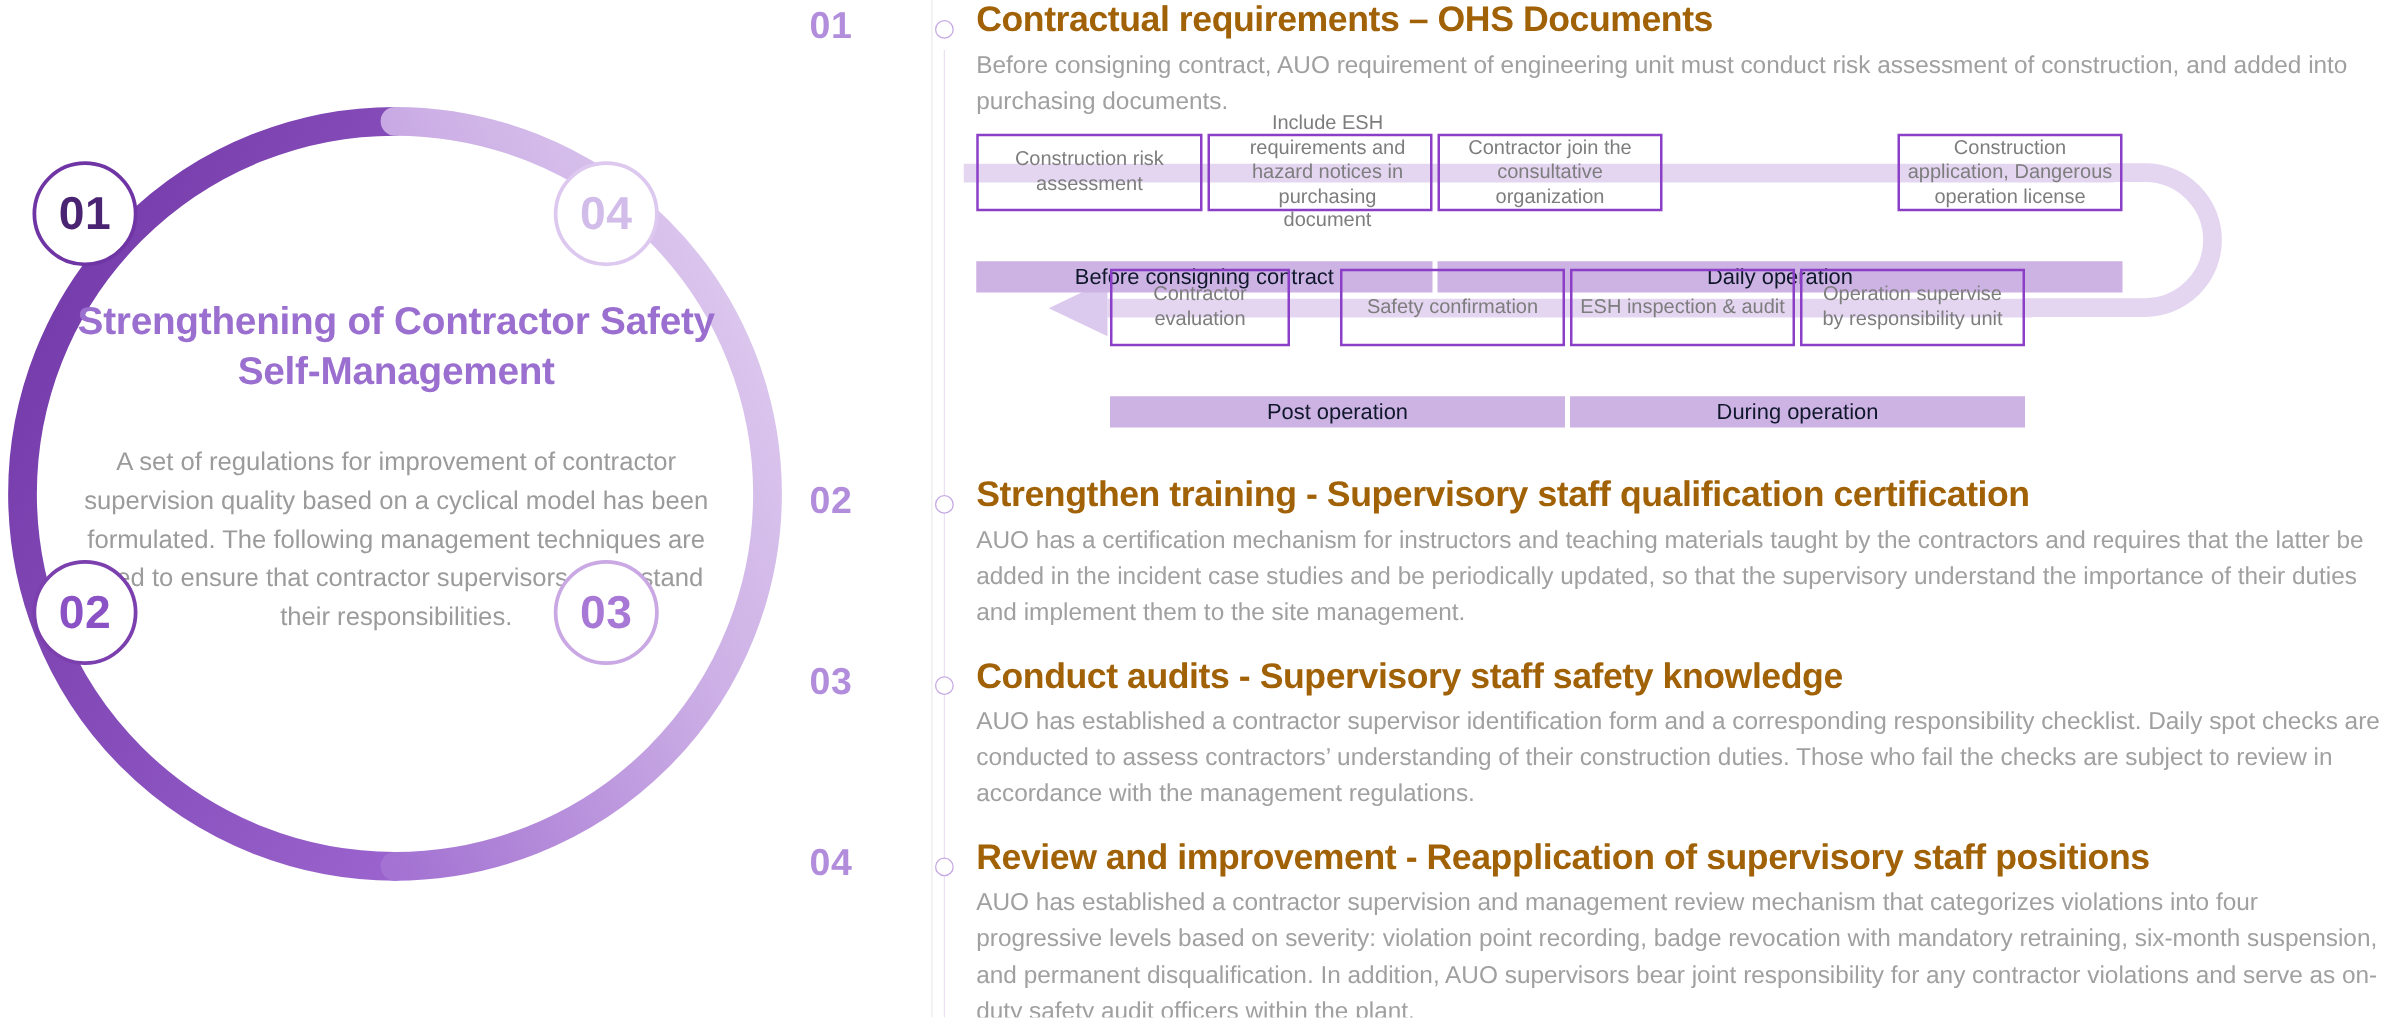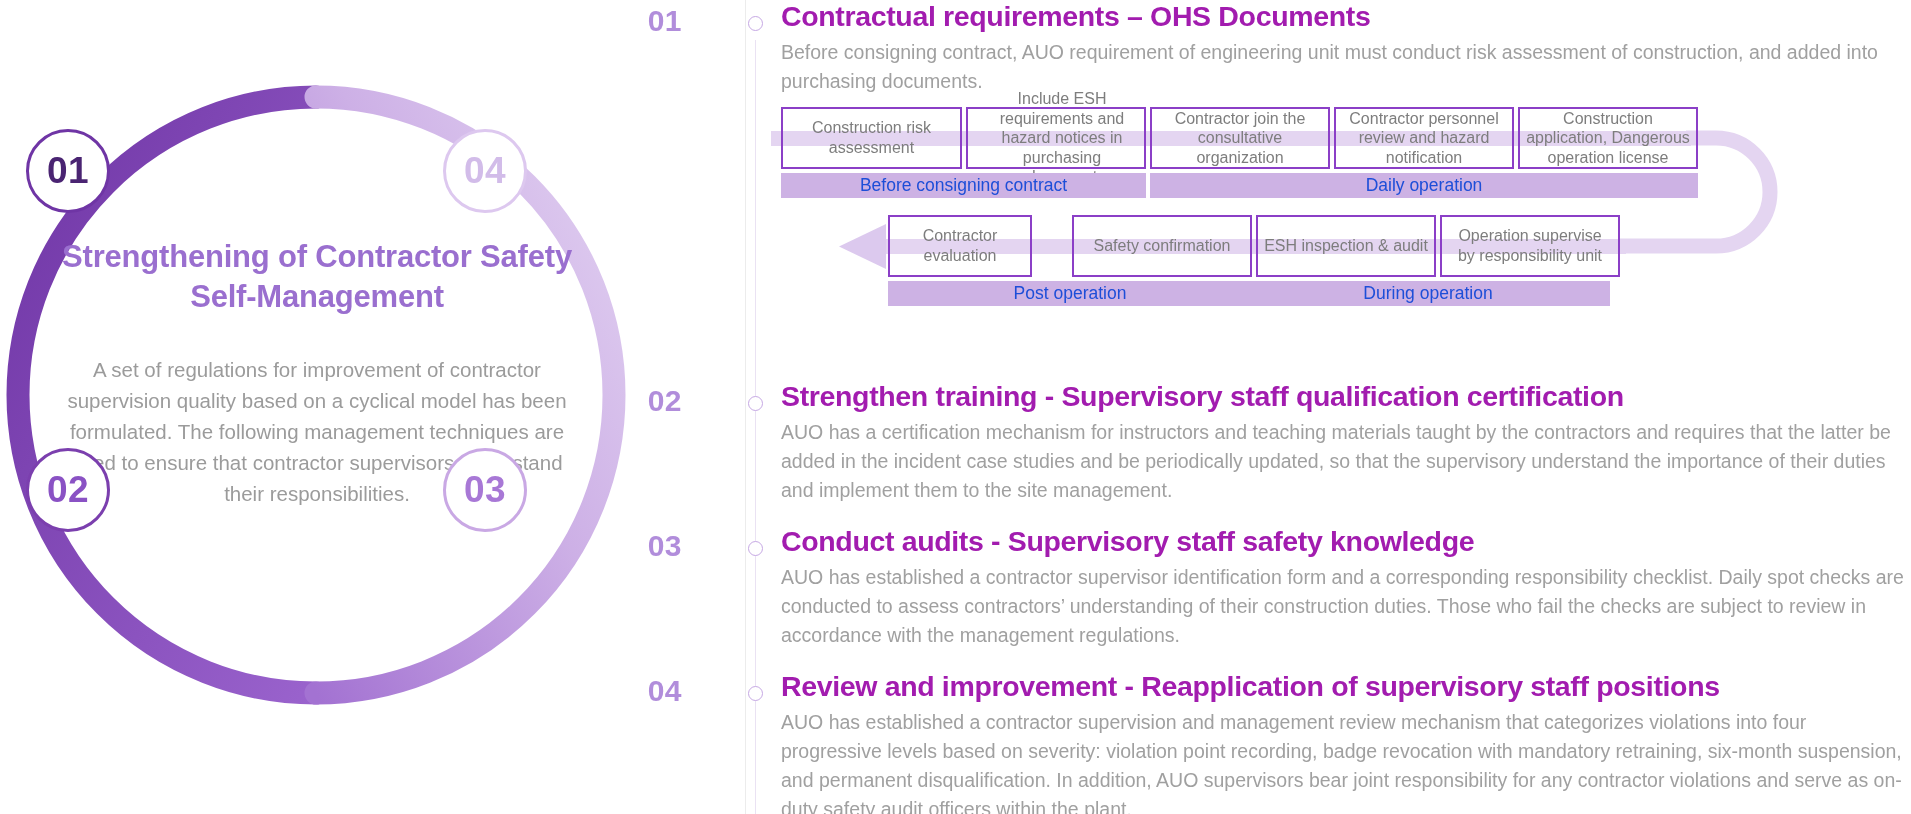--- a/index.html
+++ b/index.html
@@ -115,21 +115,21 @@
     width: 15px; height: 15px;
     border-radius: 50%;
     border: 1.6px solid #c6a8e4;
     background: #ffffff;
   }
   .sec-title {
     position: absolute;
     left: 36px; top: 0px;
     font-size: 28.5px;
     font-weight: 700;
-    color: #a21caf;
+    color: #a16207;
     letter-spacing: -0.35px;
     white-space: nowrap;
   }
   .sec-body {
     position: absolute;
     left: 36px; top: 38px;
     width: 1130px;
     font-size: 19.5px;
     line-height: 1.48;
     color: #a0a0a0;
@@ -157,40 +157,41 @@
     color: #7d7d7d;
     padding: 2px 6px;
     z-index: 3;
   }
   .fbar {
     position: absolute;
     height: 25px;
     background: #cdb2e4;
     display: flex; align-items: center; justify-content: center;
     font-size: 17.5px;
-    color: #1d4ed8;
+    color: #0f172a;
     z-index: 3;
+    margin-top: 36px;
   }
 
   
   #b1 { left: 0px;   top: 9px;  width: 181px; height: 62px; }
   #b2 { left: 185px; top: 9px;  width: 180px; height: 62px; padding-left: 18px; }
   #b3 { left: 369px; top: 9px;  width: 180px; height: 62px; }
   #b4 { left: 553px; top: 9px;  width: 180px; height: 62px; }
   #b5 { left: 737px; top: 9px;  width: 180px; height: 62px; }
   #bar1 { left: 0px;   top: 75px; width: 365px; }
   #bar2 { left: 369px; top: 75px; width: 548px; }
 
   
   #b6 { left: 107px; top: 117px; width: 144px; height: 62px; }
   #b7 { left: 291px; top: 117px; width: 180px; height: 62px; }
   #b8 { left: 475px; top: 117px; width: 180px; height: 62px; text-align: right; }
   #b9 { left: 659px; top: 117px; width: 180px; height: 62px; }
   #bar3 { left: 107px; top: 183px; width: 364px; }
-  #bar4 { left: 465px; top: 183px; width: 364px; }
+  #bar4 { left: 475px; top: 183px; width: 364px; }
 </style>
 </head>
 <body>
 
 <div id="page">
 
   <div id="left-panel">
 
     <div id="circle-wrap">
       <svg id="circle-svg" viewBox="0 0 620 620">
@@ -255,21 +256,20 @@
           <path d="M 905 40 H 935 A 52 52 0 0 1 935 148 H 838" fill="none" stroke="#e4d5f1" stroke-width="15"></path>
 
           <rect x="105" y="141" width="740" height="15" fill="#e4d5f1"></rect>
 
           <polygon points="105,126 105,171 58,148.5" fill="#dcc9ee"></polygon>
         </svg>
 
         <div class="fbox" id="b1">Construction risk assessment</div>
         <div class="fbox" id="b2">Include ESH requirements and hazard notices in purchasing document</div>
         <div class="fbox" id="b3">Contractor join the consultative organization</div>
-        <div class="fbox" id="b4">Contractor personnel review and hazard notification</div>
         <div class="fbox" id="b5">Construction application, Dangerous operation license</div>
 
         <div class="fbar" id="bar1">Before consigning contract</div>
         <div class="fbar" id="bar2">Daily operation</div>
 
         <div class="fbox" id="b6">Contractor evaluation</div>
         <div class="fbox" id="b7">Safety confirmation</div>
         <div class="fbox" id="b8">ESH inspection &amp; audit</div>
         <div class="fbox" id="b9">Operation supervise by responsibility unit</div>
 

